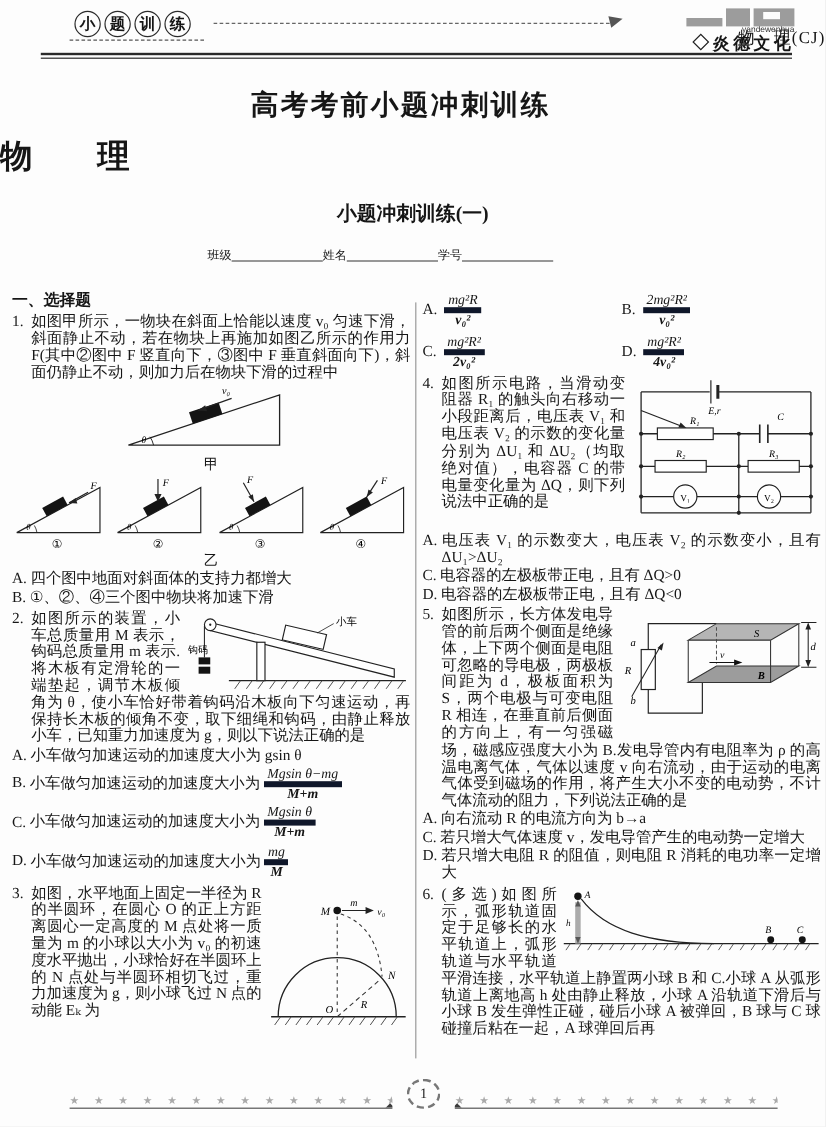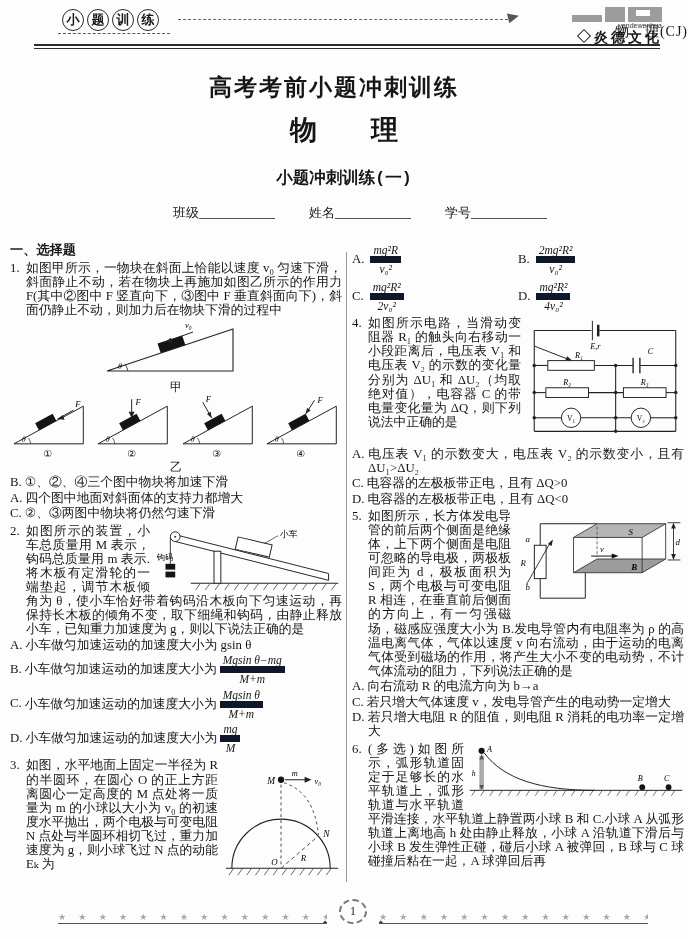--- a/index.html
+++ b/index.html
@@ -22,38 +22,38 @@
   .lb3{width:34px;height:15px;background:#9c9c9c;position:relative;}
   .lb3::after{content:"";position:absolute;left:8px;top:3px;width:14px;height:6px;background:#fdfdfd;}
   .logo-en{font-size:7px;color:#333;line-height:8px;font-family:"Liberation Sans",sans-serif;}
   .logo-cn{font-size:14px;font-weight:bold;letter-spacing:3px;line-height:15px;}
   .nib{display:inline-block;width:8px;height:8px;border:1.6px solid #222;background:#fff;
        transform:rotate(45deg);margin-right:5px;vertical-align:1px;}
   .rule1{position:absolute;left:34px;top:44px;width:626px;border-top:2.4px solid #2a2a2a;}
   .rule2{position:absolute;left:34px;top:48px;width:626px;border-top:1.3px solid #2a2a2a;}
   
   .t-main{position:absolute;left:0;top:72px;width:668px;text-align:center;font-size:23px;font-weight:bold;letter-spacing:2px;}
-  .t-subj{position:absolute;left:0;top:112px;width:688px;text-align:center;font-size:27px;font-weight:bold;}
-  .t-sess{position:absolute;left:0;top:167px;width:688px;text-align:center;font-size:16.5px;font-weight:bold;font-family:Liberation Mono, monospace;}
-  .fields{position:absolute;left:173px;top:204px;font-size:13px;display:flex;gap:34px;}
+  .t-subj{position:absolute;left:0;top:112px;width:688px;text-align:left;font-size:27px;font-weight:bold;}
+  .t-sess{position:absolute;left:0;top:167px;width:688px;text-align:center;font-size:16.5px;font-weight:bold;}
+  .fields{position:absolute;left:173px;top:204px;font-size:10px;display:flex;}
   .blank{display:inline-block;width:76px;border-bottom:1.2px solid #555;height:13px;vertical-align:-2px;}
   
   .col{position:absolute;top:243px;width:332px;font-size:12.8px;line-height:1.1;text-align:justify;}
   .col-l{left:10px;} .col-r{left:352px;width:332px;}
   .vdiv{position:absolute;left:346px;top:252px;height:630px;border-left:1px solid #9a9a9a;}
   .sect{font-weight:bold;font-size:13.2px;margin-bottom:0;}
   .q{position:relative;padding-left:16px;margin-top:3px;}
   .qnum{position:absolute;left:0;top:0;}
   .opt{position:relative;padding-left:16px;margin:1.5px 0;}
   .olabel{margin-left:-16px;padding-right:3px;}
   .qfig{float:right;}
   .frac{display:inline-block;text-align:center;vertical-align:middle;font-style:italic;
         font-size:11.5px;line-height:1.05;margin:1px 0 1px 3px;}
-  .frac .fn{display:block;border-bottom:7px solid #0f172a;padding:0 3px;}
-  .frac .fd{display:block;padding:0 3px;}
+  .frac .fn{display:block;border-bottom:5px solid #0f172a;padding:0 3px;}
+  .frac .fd{display:block;padding:0 3px;font-weight:bold;}
   .figcap{text-align:center;font-size:12px;line-height:14px;}
   .figwrap{margin:2px auto 0;text-align:center;clear:both;}
   .yirow{display:flex;justify-content:center;gap:5px;clear:both;}
   .optgrid{display:grid;grid-template-columns:1fr 1fr;row-gap:4px;margin-bottom:3px;}
   .optgrid .opt{margin:0;}
   .clr{clear:both;}
   svg text{font-family:"Liberation Serif","DejaVu Serif",serif;}
   .it{font-style:italic;}
   
   .footer{position:absolute;left:58px;right:40px;top:899px;display:flex;align-items:flex-end;}
@@ -175,23 +175,22 @@
           </g>
         <line x1="52" y1="6" x2="43" y2="20" stroke="#222" stroke-width="1"></line>
         <polygon points="43,20 44.5,13.8 48.2,16.2" fill="#222"></polygon>
         <text x="55" y="9" font-size="8.5" class="it">F</text>
         <text x="38" y="63" font-size="10" text-anchor="middle">④</text>
       </svg>
     </div>
     <div class="figcap">乙</div>
 
     <div>
+      <div class="opt"><span class="olabel">A.</span><span>四个图中地面对斜面体的支持力都增大</span></div>
       <div class="opt"><span class="olabel">B.</span><span>①、②、④三个图中物块将加速下滑</span></div>
-      <div class="opt"><span class="olabel">A.</span><span>四个图中地面对斜面体的支持力都增大</span></div>
-      <div class="opt"><span class="olabel">C.</span><span>②、③两图中物块将仍然匀速下滑</span></div>
     </div>
 
     <div class="q">
       <span class="qnum">2.</span>
       <svg class="qfig" width="188" height="66" viewBox="0 0 190 68" style="margin:1px 0 1px 4px">
         <line x1="36" y1="60" x2="188" y2="60" stroke="#222" stroke-width="1.1"></line>
         <path d="M46 60l-5 7M56 60l-5 7M66 60l-5 7M76 60l-5 7M86 60l-5 7M96 60l-5 7M106 60l-5 7M116 60l-5 7M126 60l-5 7M136 60l-5 7M146 60l-5 7M156 60l-5 7M166 60l-5 7M176 60l-5 7M186 60l-5 7" stroke="#444" stroke-width="0.8"></path>
         <polygon points="20,10 178,50 178,57 20,17" fill="#fff" stroke="#222" stroke-width="1"></polygon>
         <rect x="60" y="27" width="7" height="33" fill="#fff" stroke="#222" stroke-width="1"></rect>
         <circle cx="20" cy="12" r="5" fill="#fff" stroke="#222" stroke-width="1"></circle>
@@ -229,21 +228,21 @@
         <polygon points="91,20 84,17 84,23" fill="#222"></polygon>
         <text x="71" y="16" font-size="8.5" class="it">m</text>
         <text x="94" y="24" font-size="8.5" class="it">v₀</text>
         <line x1="60" y1="25" x2="60" y2="108" stroke="#333" stroke-width="0.9" stroke-dasharray="3 3"></line>
         <path d="M63 23 Q 94 33 98 76" fill="none" stroke="#333" stroke-width="0.9" stroke-dasharray="3 3"></path>
         <text x="103" y="78" font-size="9.5" class="it">N</text>
         <line x1="60" y1="110" x2="97" y2="78" stroke="#333" stroke-width="0.9" stroke-dasharray="4 3"></line>
         <text x="80" y="103" font-size="9" class="it">R</text>
         <text x="50" y="107" font-size="9" class="it">O</text>
       </svg>
-      <span>如图，水平地面上固定一半径为 R 的半圆环，在圆心 O 的正上方距离圆心一定高度的 M 点处将一质量为 m 的小球以大小为 v₀ 的初速度水平抛出，两个电极与可变电阻 N 点处与半圆环相切飞过，重力加速度为 g，则小球飞过 N 点的动能 Eₖ 为</span>
+      <span>如图，水平地面上固定一半径为 R 的半圆环，在圆心 O 的正上方距离圆心一定高度的 M 点处将一质量为 m 的小球以大小为 v₀ 的初速度水平抛出，小球恰好在半圆环上的 N 点处与半圆环相切飞过，重力加速度为 g，则小球飞过 N 点的动能 Eₖ 为</span>
       <div class="clr"></div>
     </div>
   </div>
 
   <div class="col col-r">
 
     <div class="optgrid">
       <div class="opt"><span class="olabel">A.</span><span class="frac"><span class="fn">mg²R</span><span class="fd">v₀²</span></span></div>
       <div class="opt"><span class="olabel">B.</span><span class="frac"><span class="fn">2mg²R²</span><span class="fd">v₀²</span></span></div>
       <div class="opt"><span class="olabel">C.</span><span class="frac"><span class="fn">mg²R²</span><span class="fd">2v₀²</span></span></div>

